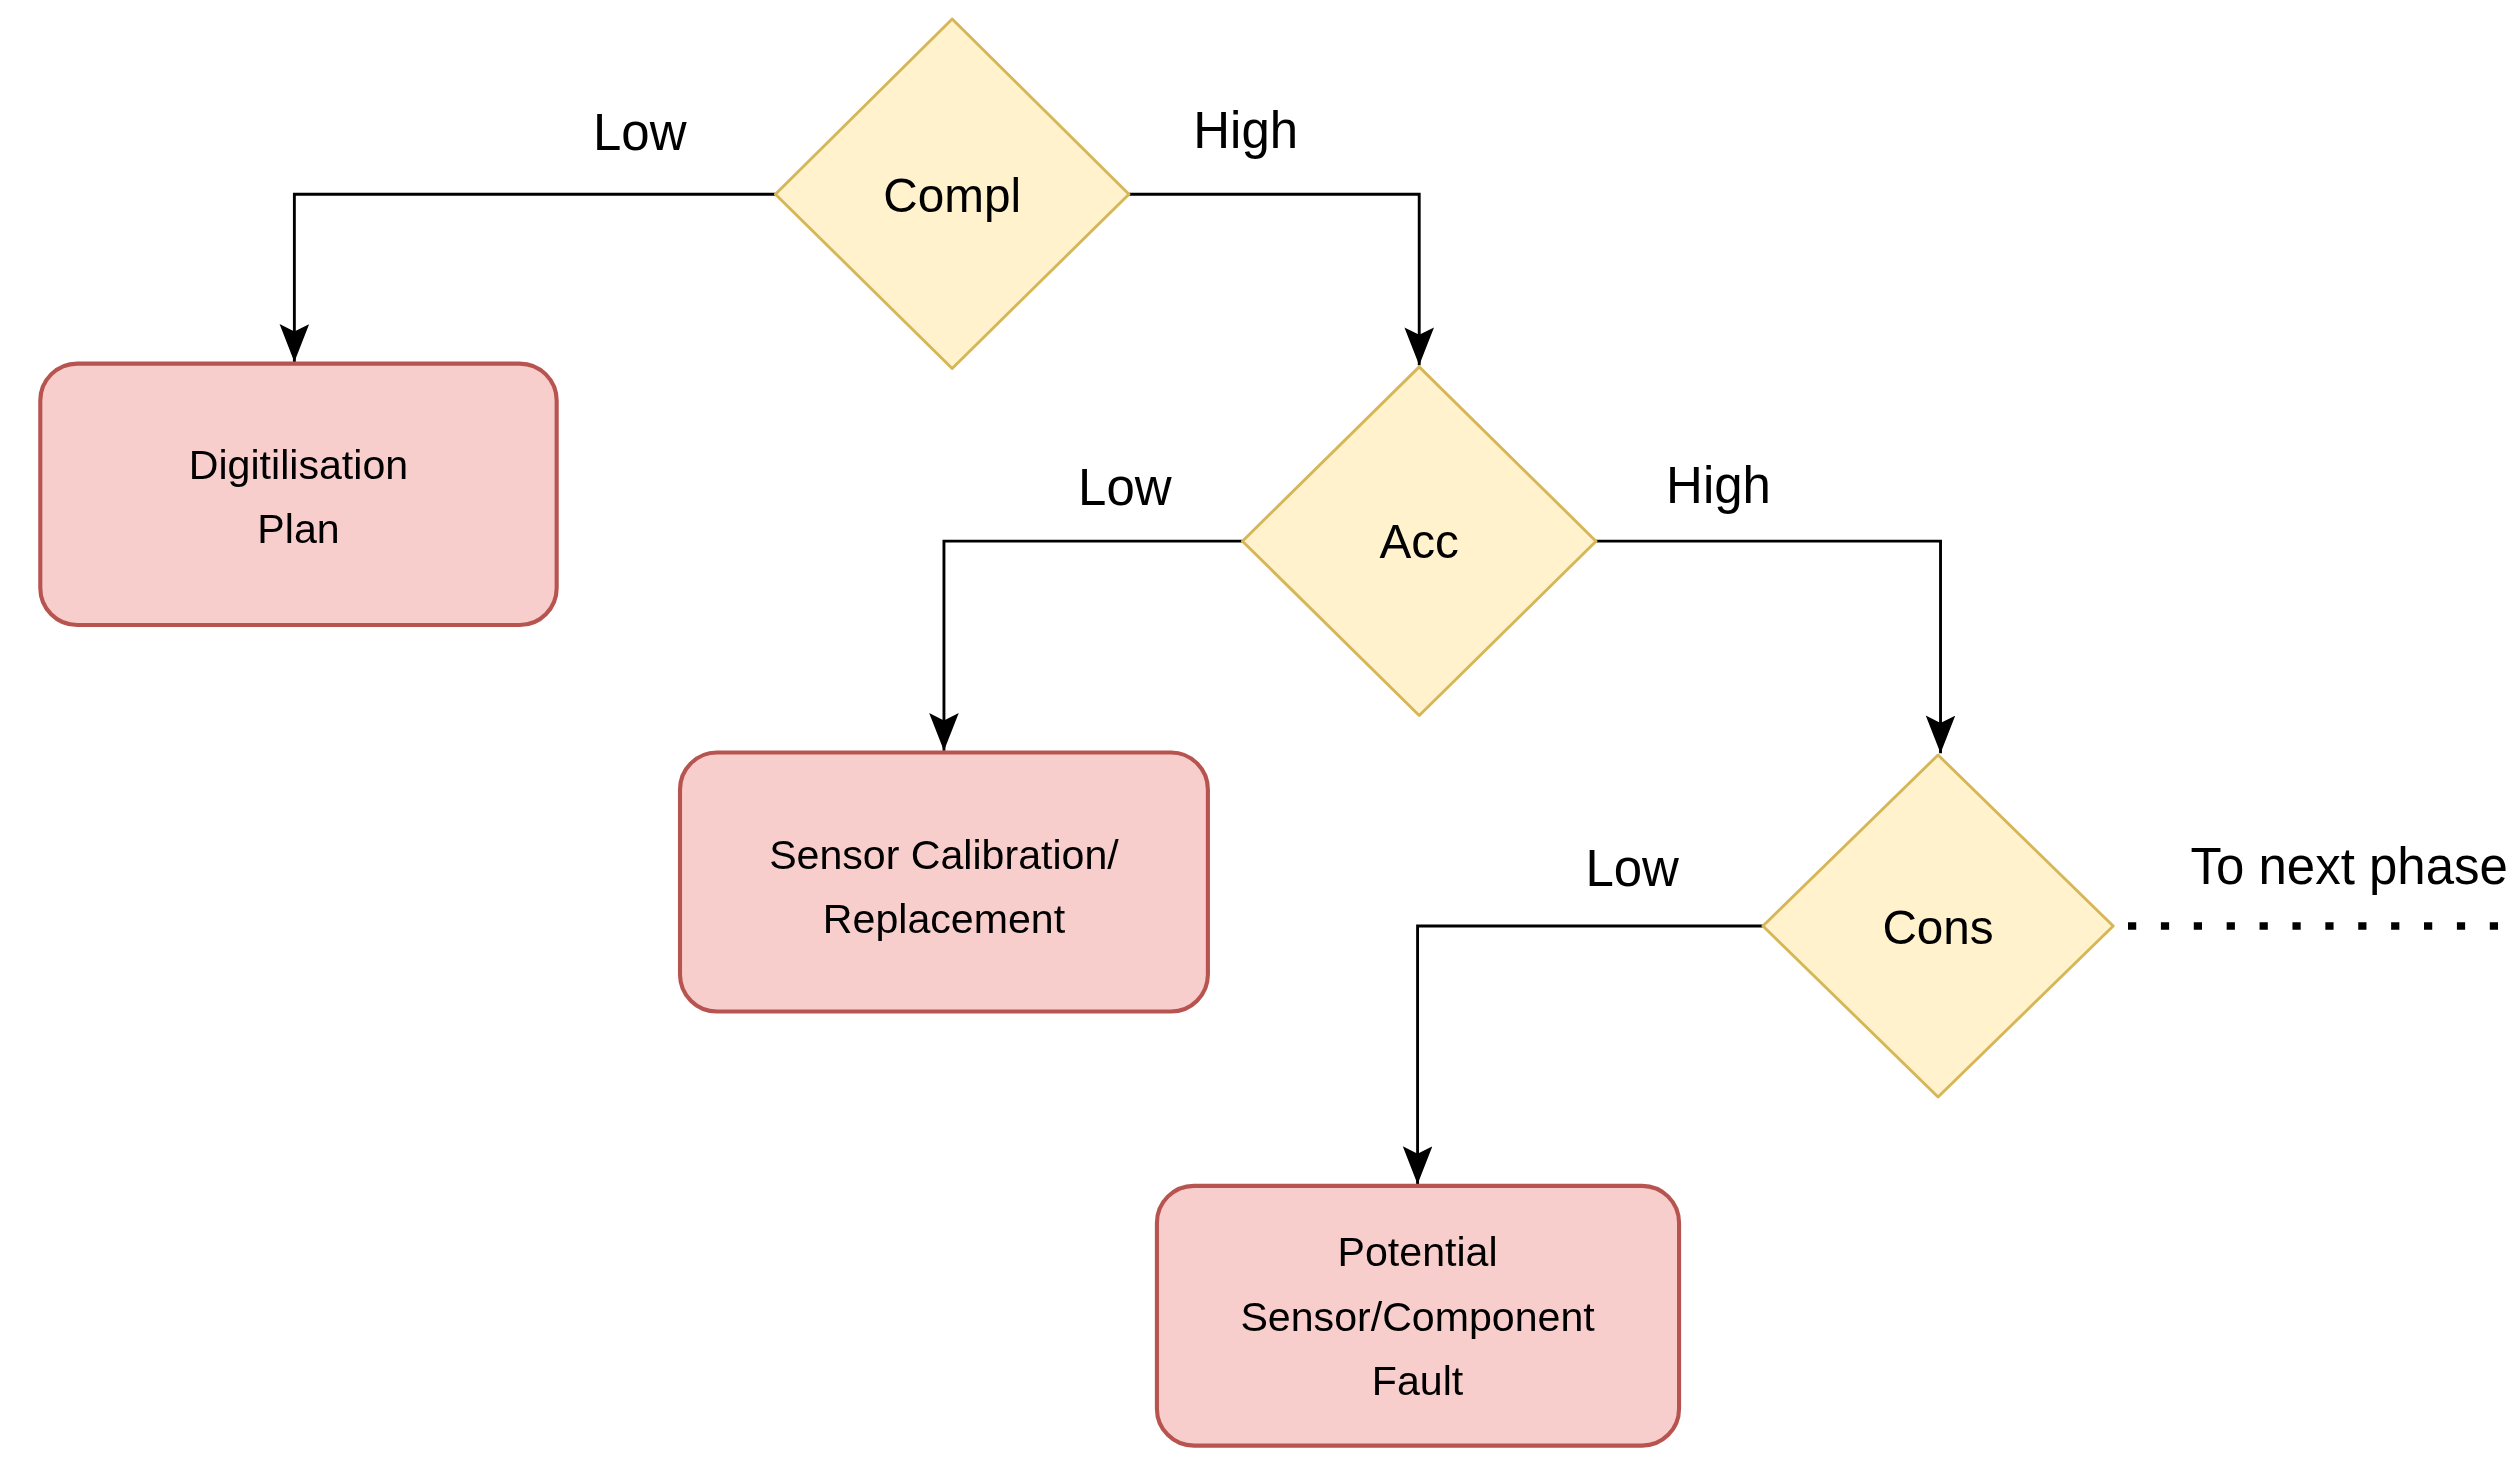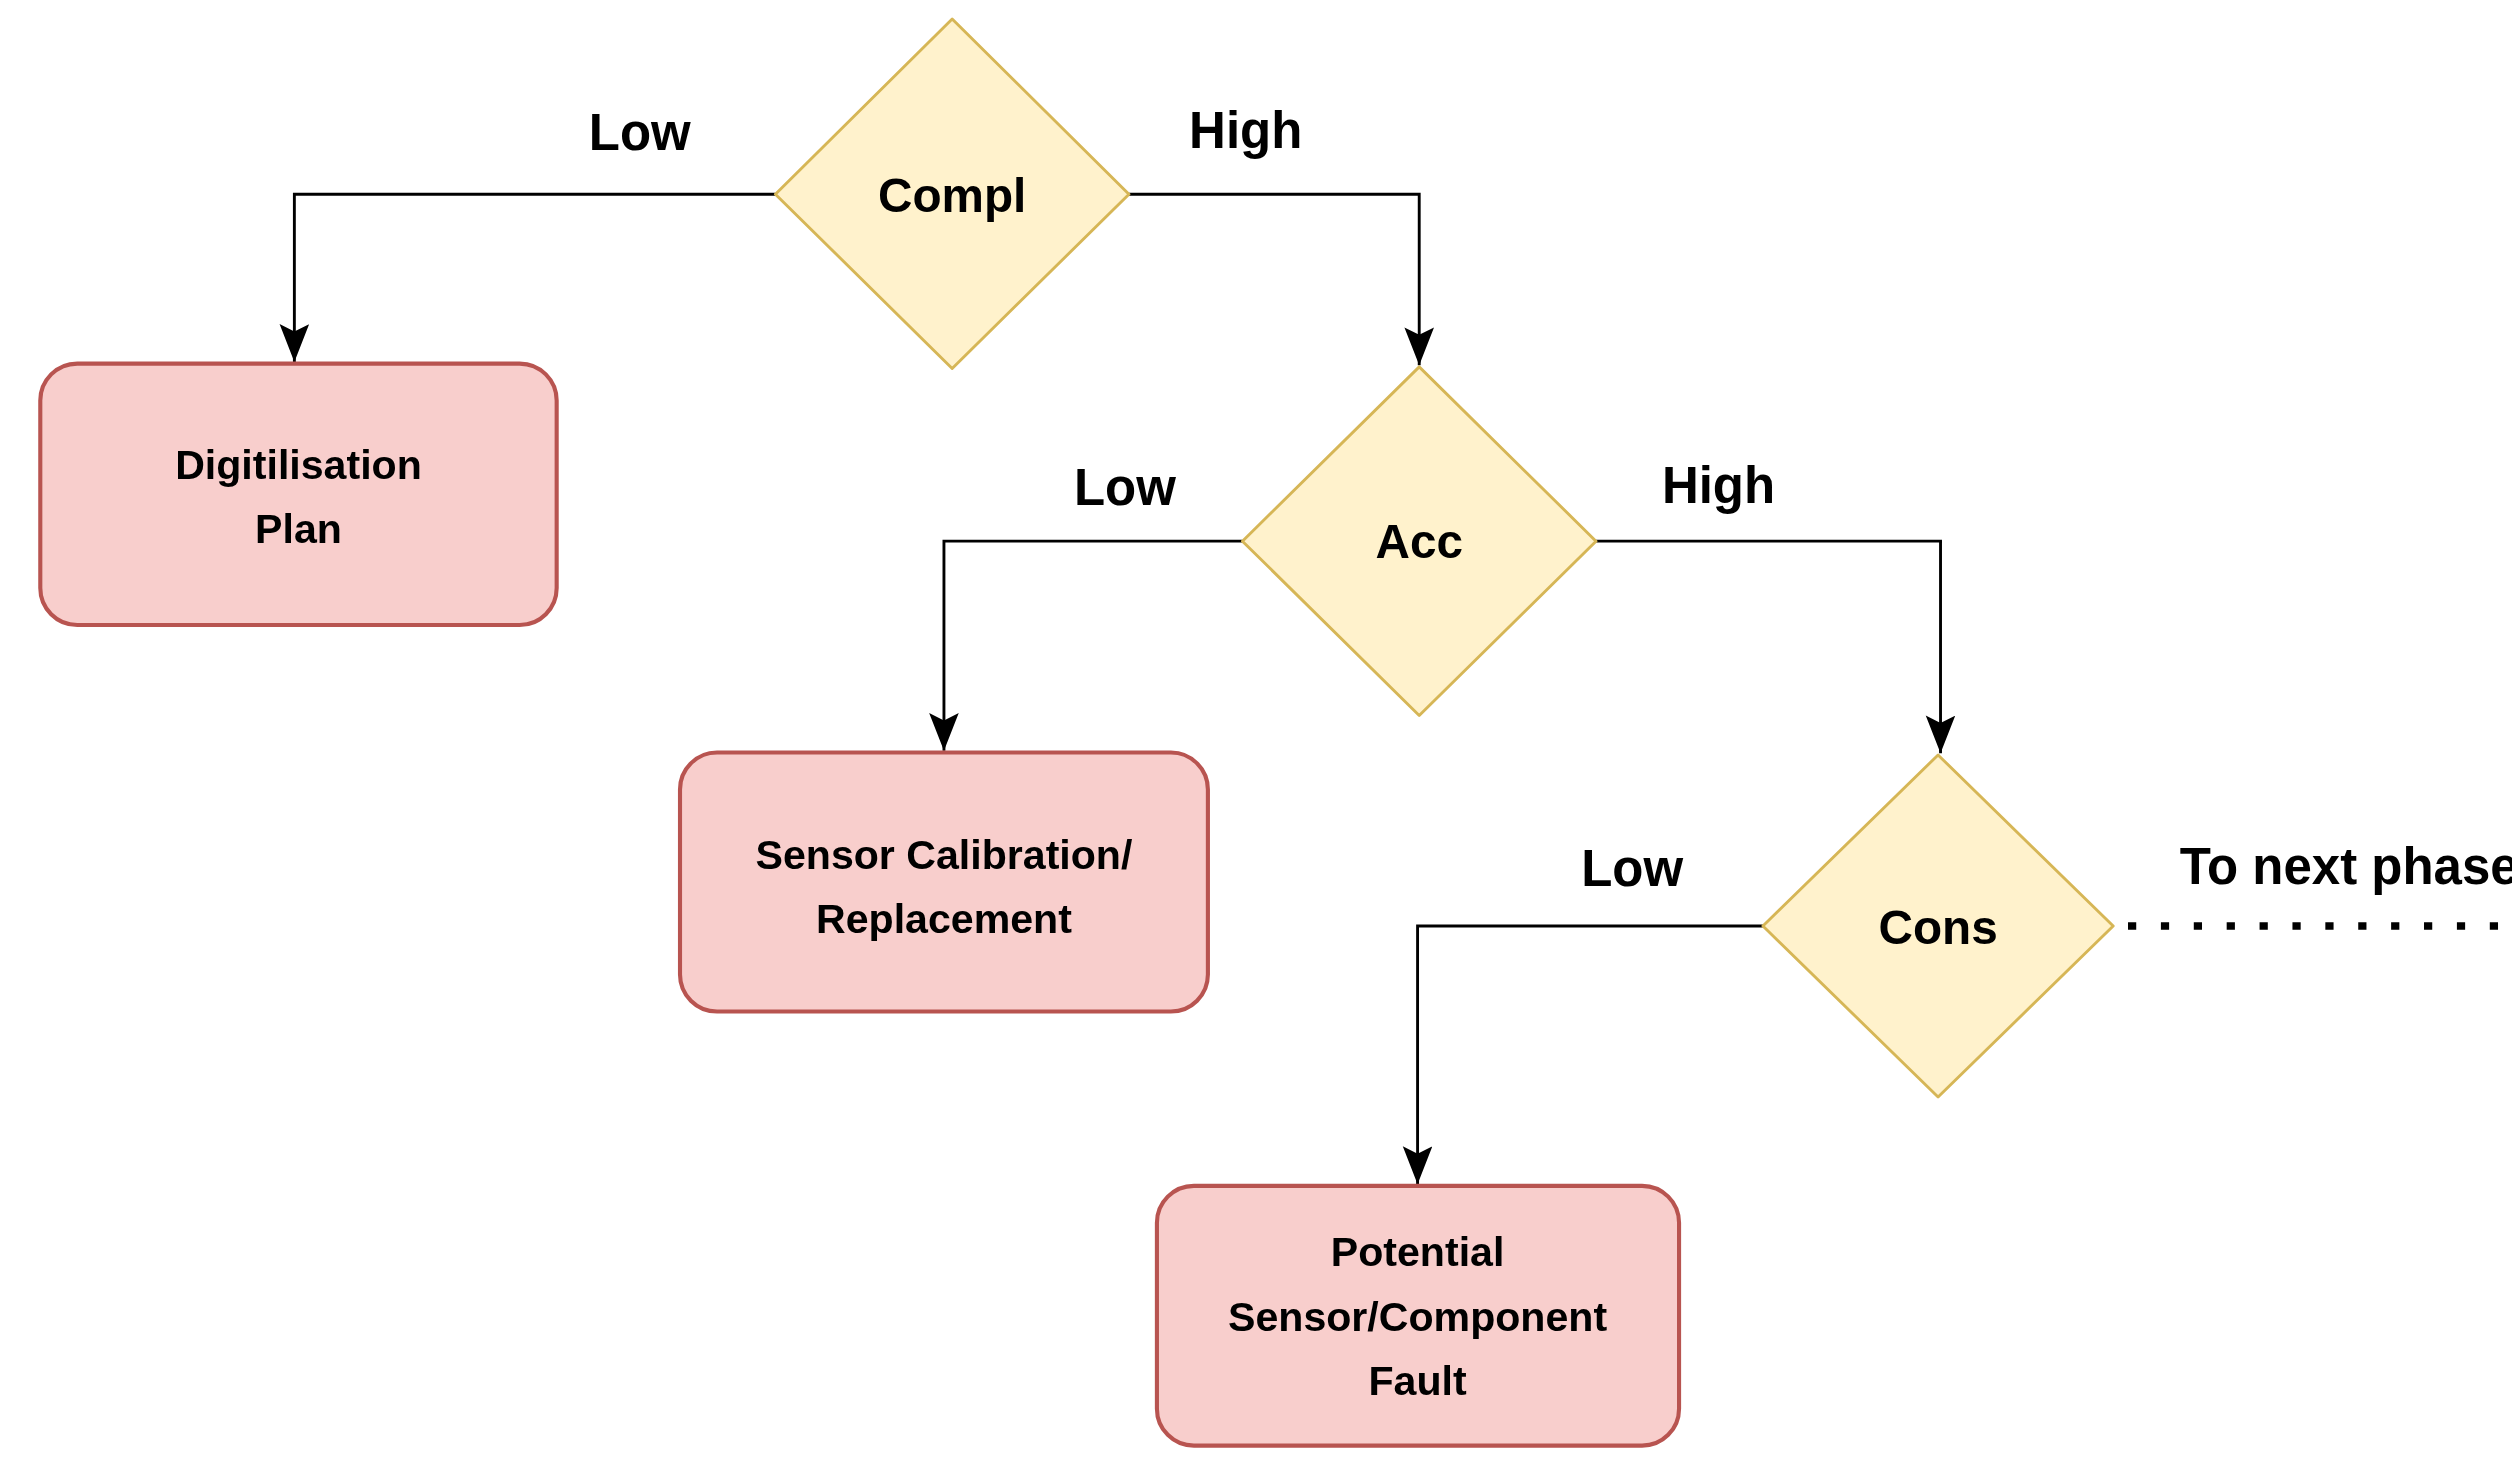--- a/index.html
+++ b/index.html
@@ -12,21 +12,20 @@
     --text_color: #000000;
   }
   * { margin: 0; padding: 0; box-sizing: border-box; }
   html, body { background: var(--canvas_bg); }
   .canvas {
     width: 2512px;
     height: 1464px;
     background: var(--canvas_bg);
     position: relative;
     overflow: hidden;
-    font-weight: bold;
   }
   svg { display: block; }
   text {
     font-family: "Liberation Sans", "DejaVu Sans", sans-serif;
     fill: var(--text_color);
     text-anchor: middle;
   }
   .edge-label   { font-size: 62px; }
   .decision-label { font-size: 58px; }
   .action-label { font-size: 50px; }

